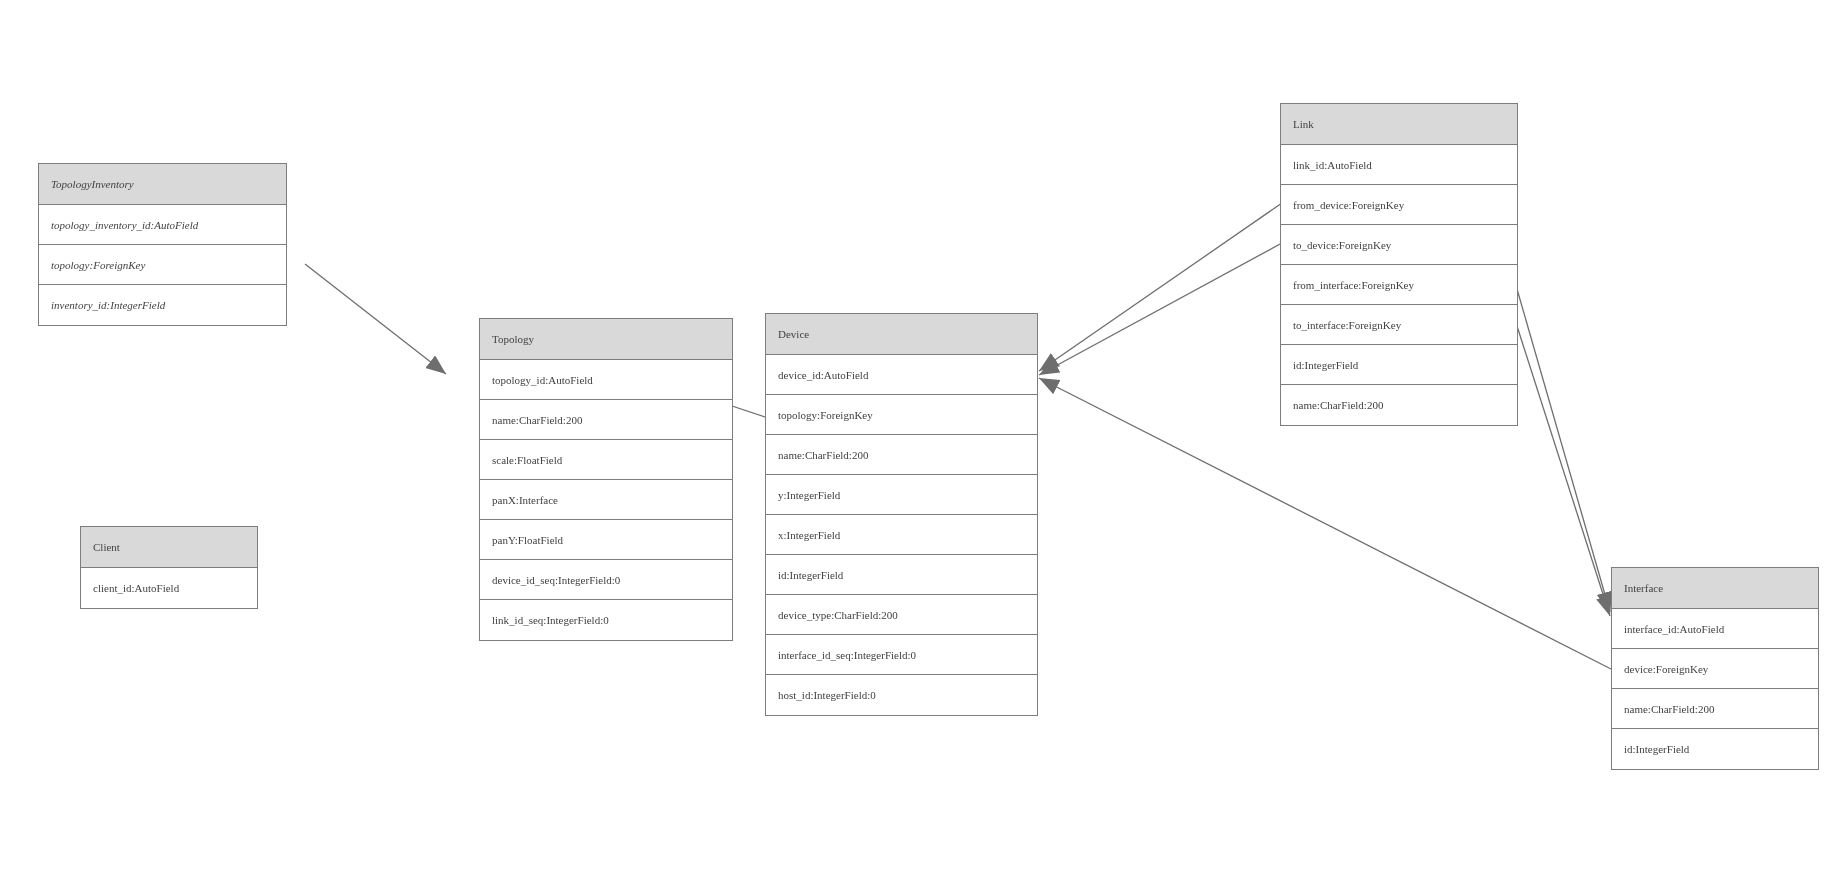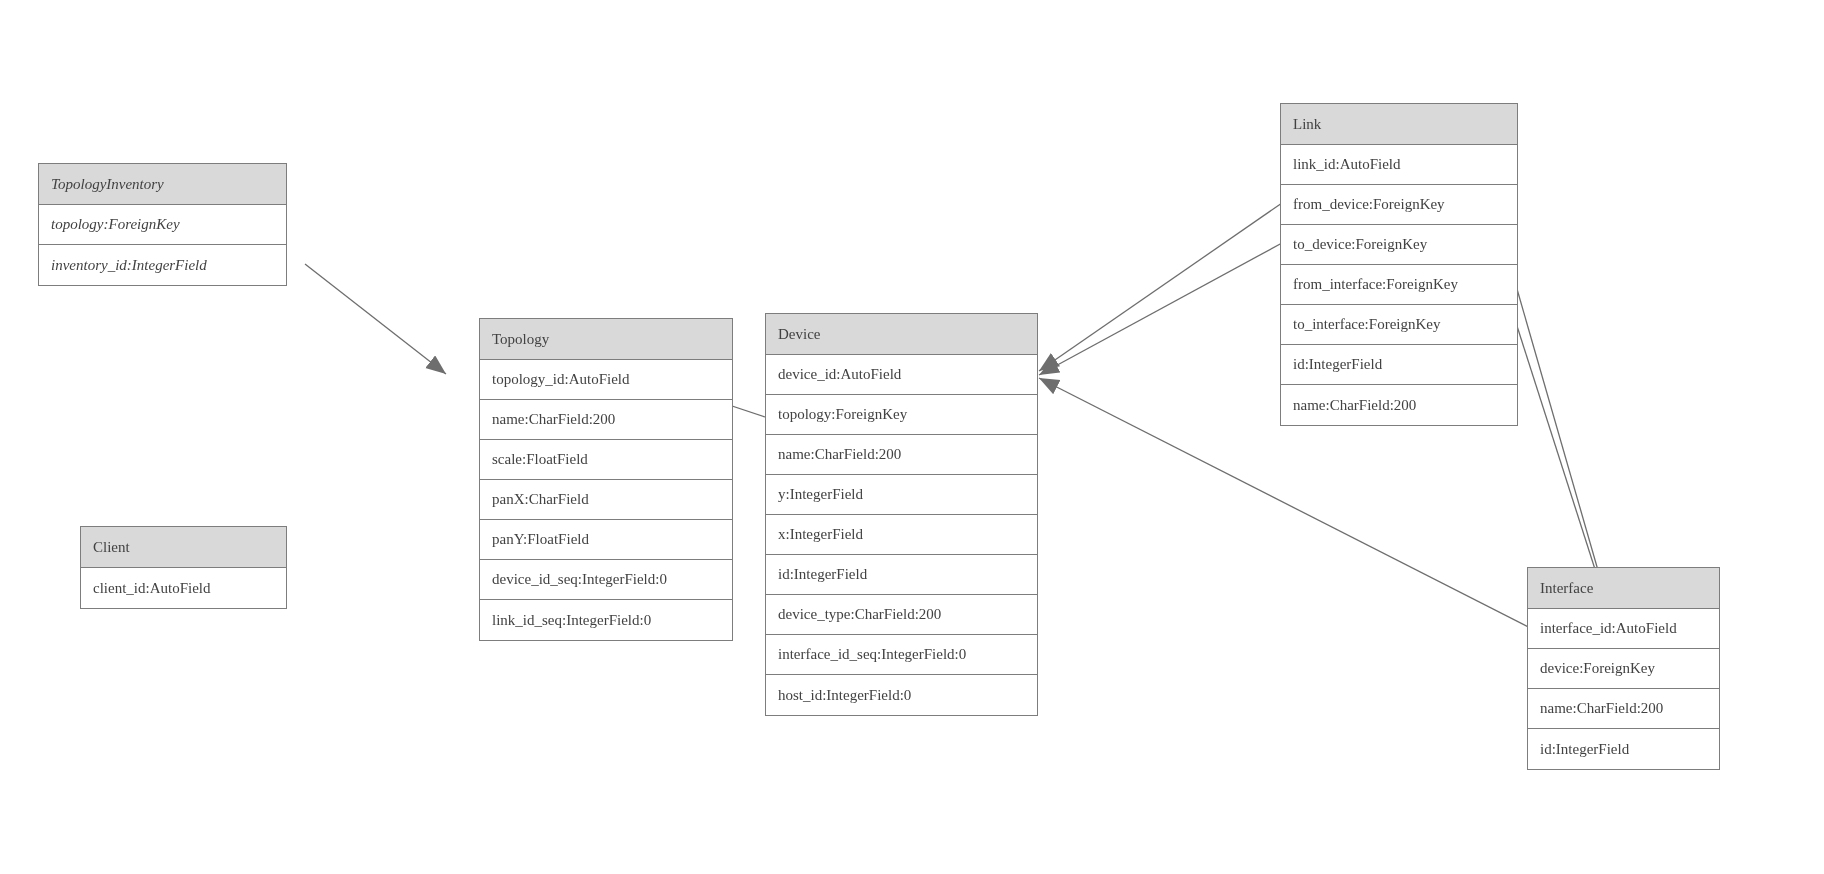--- a/index.html
+++ b/index.html
@@ -18,21 +18,21 @@
     color:var(--text);
     overflow:hidden;
   }
   #edges{position:absolute;left:0;top:0;z-index:1;}
   .entity{
     position:absolute;
     z-index:2;
     background:#ffffff;
     border:1.5px solid var(--border);
     box-sizing:border-box;
-    font-size:15px;
+    font-size:11px;
   }
   .hdr{
     height:41px;
     background:var(--header-fill);
     border-bottom:1.5px solid var(--border);
     display:flex;align-items:center;
     padding-left:12px;
     box-sizing:border-box;
   }
   .row{
@@ -40,24 +40,24 @@
     border-bottom:1px solid var(--border);
     display:flex;align-items:center;
     padding-left:12px;
     box-sizing:border-box;
     background:#ffffff;
     white-space:nowrap;
   }
   .row:last-child{border-bottom:none;}
   .e-topology-inventory{left:38px;top:163px;width:249px;font-style:italic;}
   .e-topology{left:447px;top:318px;width:254px;margin-left:32px;}
-  .e-client{left:80px;top:526px;width:207px;}
+  .e-client{left:80px;top:526px;width:178px;}
   .e-device{left:765px;top:313px;width:273px;text-align:center;}
   .e-link{left:1280px;top:103px;width:238px;}
-  .e-interface{left:1527px;top:567px;width:193px;}
+  .e-interface{left:1611px;top:567px;width:208px;}
 </style>
 </head>
 <body>
 
 <div id="canvas">
 
   <svg id="edges" width="1824" height="874" viewBox="0 0 1824 874">
     <defs>
       <marker id="arrow" markerUnits="userSpaceOnUse" markerWidth="22" markerHeight="18" refX="20" refY="8" orient="auto">
         <path d="M0,0 L20,8 L0,16 Z" fill="#6e6e6e"></path>
@@ -67,30 +67,31 @@
       <line x1="765" y1="417" x2="702" y2="396" stroke="#6e6e6e" stroke-width="1.3" marker-end="url(#arrow)"></line>
       <line x1="1282" y1="203" x2="1039" y2="371" stroke="#6e6e6e" stroke-width="1.3" marker-end="url(#arrow)"></line>
       <line x1="1282" y1="243" x2="1039" y2="375" stroke="#6e6e6e" stroke-width="1.3" marker-end="url(#arrow)"></line>
       <line x1="1611" y1="669" x2="1039" y2="378" stroke="#6e6e6e" stroke-width="1.3" marker-end="url(#arrow)"></line>
       <line x1="1517" y1="289" x2="1610" y2="612" stroke="#6e6e6e" stroke-width="1.3" marker-end="url(#arrow)"></line>
       <line x1="1517" y1="326" x2="1610" y2="616" stroke="#6e6e6e" stroke-width="1.3" marker-end="url(#arrow)"></line>
     </svg>
 
   <div class="entity e-topology-inventory">
     <div class="hdr">TopologyInventory</div>
+    <div class="row">topology_inventory_id:AutoField</div>
     <div class="row">topology:ForeignKey</div>
     <div class="row">inventory_id:IntegerField</div>
   </div>
 
   <div class="entity e-topology">
     <div class="hdr">Topology</div>
     <div class="row">topology_id:AutoField</div>
     <div class="row">name:CharField:200</div>
     <div class="row">scale:FloatField</div>
-    <div class="row">panX:CharField</div>
+    <div class="row">panX:Interface</div>
     <div class="row">panY:FloatField</div>
     <div class="row">device_id_seq:IntegerField:0</div>
     <div class="row">link_id_seq:IntegerField:0</div>
   </div>
 
   <div class="entity e-client">
     <div class="hdr">Client</div>
     <div class="row">client_id:AutoField</div>
   </div>
 

